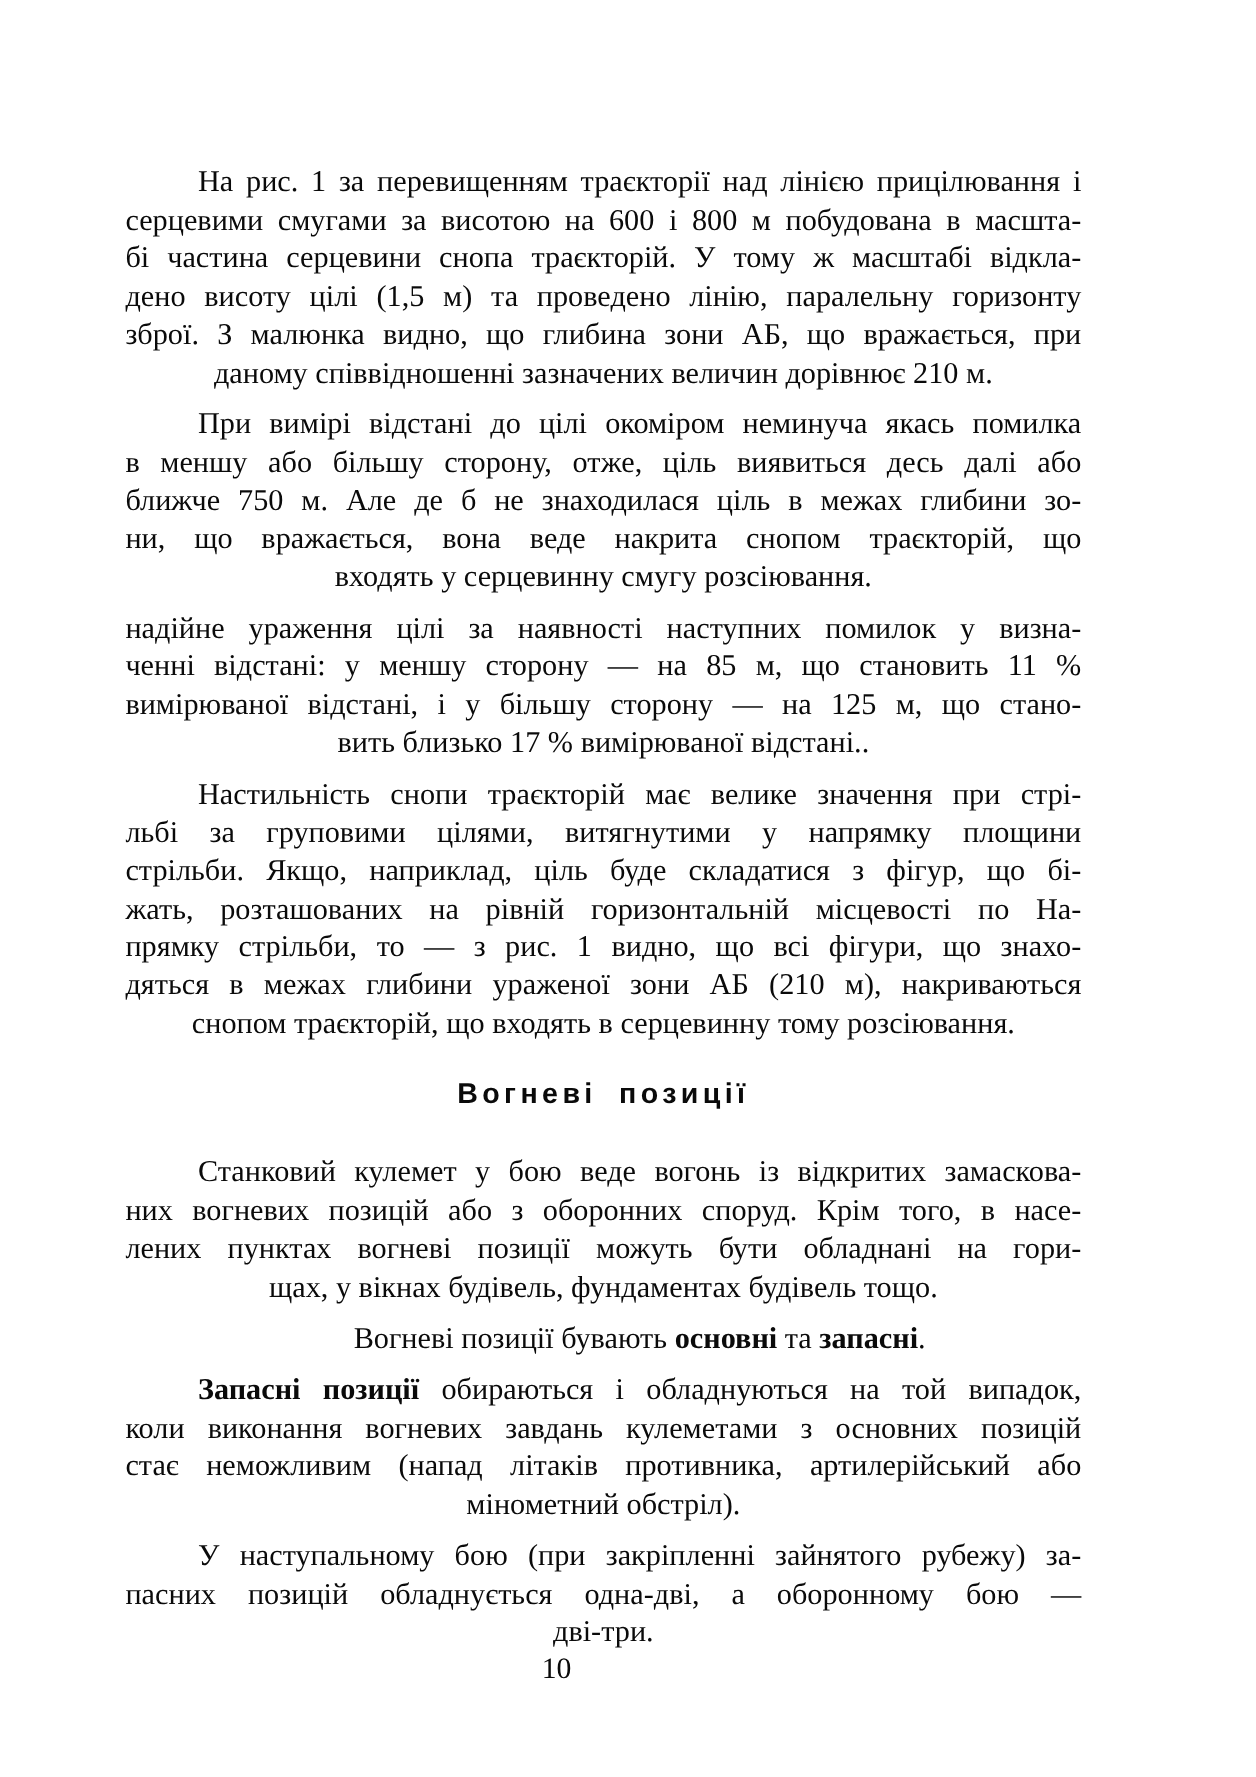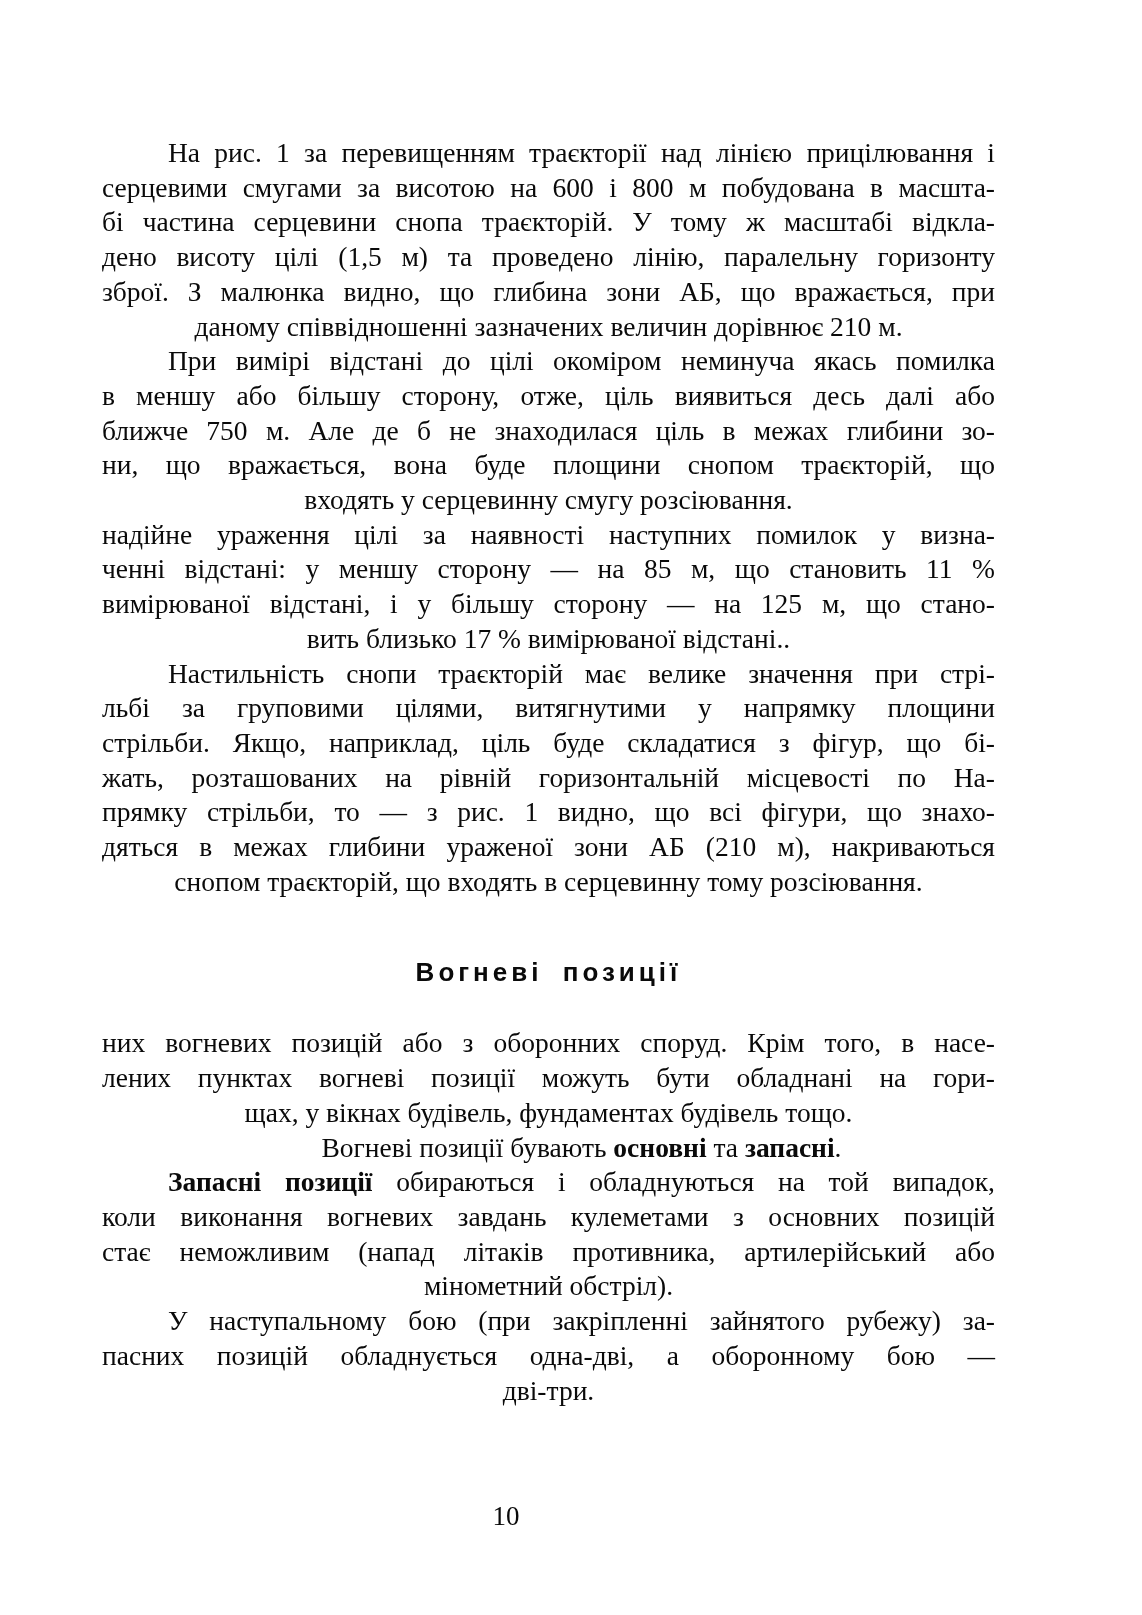--- a/index.html
+++ b/index.html
@@ -16,21 +16,21 @@
     font-family: "Liberation Serif", "DejaVu Serif", serif;
     overflow: hidden;
   }
   .content {
     position: absolute;
     left: 102px;
     top: 136px;
     width: 893px;
   }
   .paragraph {
-    margin: 0;
+    margin: 12px;
     padding: 0;
   }
   .line {
     font-size: 27.5px;
     line-height: 34.7px;
     text-align: center;
     color: #0a0a0a;
   }
   .line.justify {
     text-align: justify;
@@ -43,21 +43,21 @@
     font-weight: bold;
   }
   .heading {
     font-family: "Liberation Sans", "DejaVu Sans", sans-serif;
     font-weight: bold;
     font-size: 26px;
     line-height: 34px;
     letter-spacing: 4px;
     word-spacing: 9px;
     text-align: center;
-    margin: 56px 0 37px 0;
+    margin: 30px 0 37px 0;
     color: #0a0a0a;
   }
   .footer {
     position: absolute;
     top: 1500px;
     left: 0;
     width: 1012px;
     text-align: center;
     font-size: 27px;
     line-height: 32px;
@@ -74,40 +74,41 @@
         <div class="line justify"><span class="">серцевими смугами за висотою на 600 і 800 м побудована в масшта-</span></div>
         <div class="line justify"><span class="">бі частина серцевини снопа траєкторій. У тому ж масштабі відкла-</span></div>
         <div class="line justify"><span class="">дено висоту цілі (1,5 м) та проведено лінію, паралельну горизонту</span></div>
         <div class="line justify"><span class="">зброї. З малюнка видно, що глибина зони АБ, що вражається, при</span></div>
         <div class="line"><span class="">даному співвідношенні зазначених величин дорівнює 210 м.</span></div>
       </div>
       <div class="paragraph">
         <div class="line justify indent"><span class="">При вимірі відстані до цілі окоміром неминуча якась помилка</span></div>
         <div class="line justify"><span class="">в меншу або більшу сторону, отже, ціль виявиться десь далі або</span></div>
         <div class="line justify"><span class="">ближче 750 м. Але де б не знаходилася ціль в межах глибини зо-</span></div>
-        <div class="line justify"><span class="">ни, що вражається, вона буде площини снопом траєкторій, що</span></div>
+        <div class="line justify"><span class="">ни, що вражається, вона веде накрита снопом траєкторій, що</span></div>
         <div class="line"><span class="">входять у серцевинну смугу розсіювання.</span></div>
       </div>
       <div class="paragraph">
         <div class="line justify"><span class="">надійне ураження цілі за наявності наступних помилок у визна-</span></div>
         <div class="line justify"><span class="">ченні відстані: у меншу сторону — на 85 м, що становить 11 %</span></div>
         <div class="line justify"><span class="">вимірюваної відстані, і у більшу сторону — на 125 м, що стано-</span></div>
         <div class="line"><span class="">вить близько 17 % вимірюваної відстані..</span></div>
       </div>
       <div class="paragraph">
         <div class="line justify indent"><span class="">Настильність снопи траєкторій має велике значення при стрі-</span></div>
         <div class="line justify"><span class="">льбі за груповими цілями, витягнутими у напрямку площини</span></div>
         <div class="line justify"><span class="">стрільби. Якщо, наприклад, ціль буде складатися з фігур, що бі-</span></div>
         <div class="line justify"><span class="">жать, розташованих на рівній горизонтальній місцевості по На-</span></div>
         <div class="line justify"><span class="">прямку стрільби, то — з рис. 1 видно, що всі фігури, що знахо-</span></div>
         <div class="line justify"><span class="">дяться в межах глибини ураженої зони АБ (210 м), накриваються</span></div>
         <div class="line"><span class="">снопом траєкторій, що входять в серцевинну тому розсіювання.</span></div>
       </div>
       <h2 class="heading">Вогневі позиції</h2>
       <div class="paragraph">
+        <div class="line justify indent"><span class="">Станковий кулемет у бою веде вогонь із відкритих замаскова-</span></div>
         <div class="line justify"><span class="">них вогневих позицій або з оборонних споруд. Крім того, в насе-</span></div>
         <div class="line justify"><span class="">лених пунктах вогневі позиції можуть бути обладнані на гори-</span></div>
         <div class="line"><span class="">щах, у вікнах будівель, фундаментах будівель тощо.</span></div>
       </div>
       <div class="paragraph">
         <div class="line indent"><span class="">Вогневі позиції бувають </span><span class="bold">основні</span><span class=""> та </span><span class="bold">запасні</span><span class="">.</span></div>
       </div>
       <div class="paragraph">
         <div class="line justify indent"><span class="bold">Запасні позиції</span><span class=""> обираються і обладнуються на той випадок,</span></div>
         <div class="line justify"><span class="">коли виконання вогневих завдань кулеметами з основних позицій</span></div>

